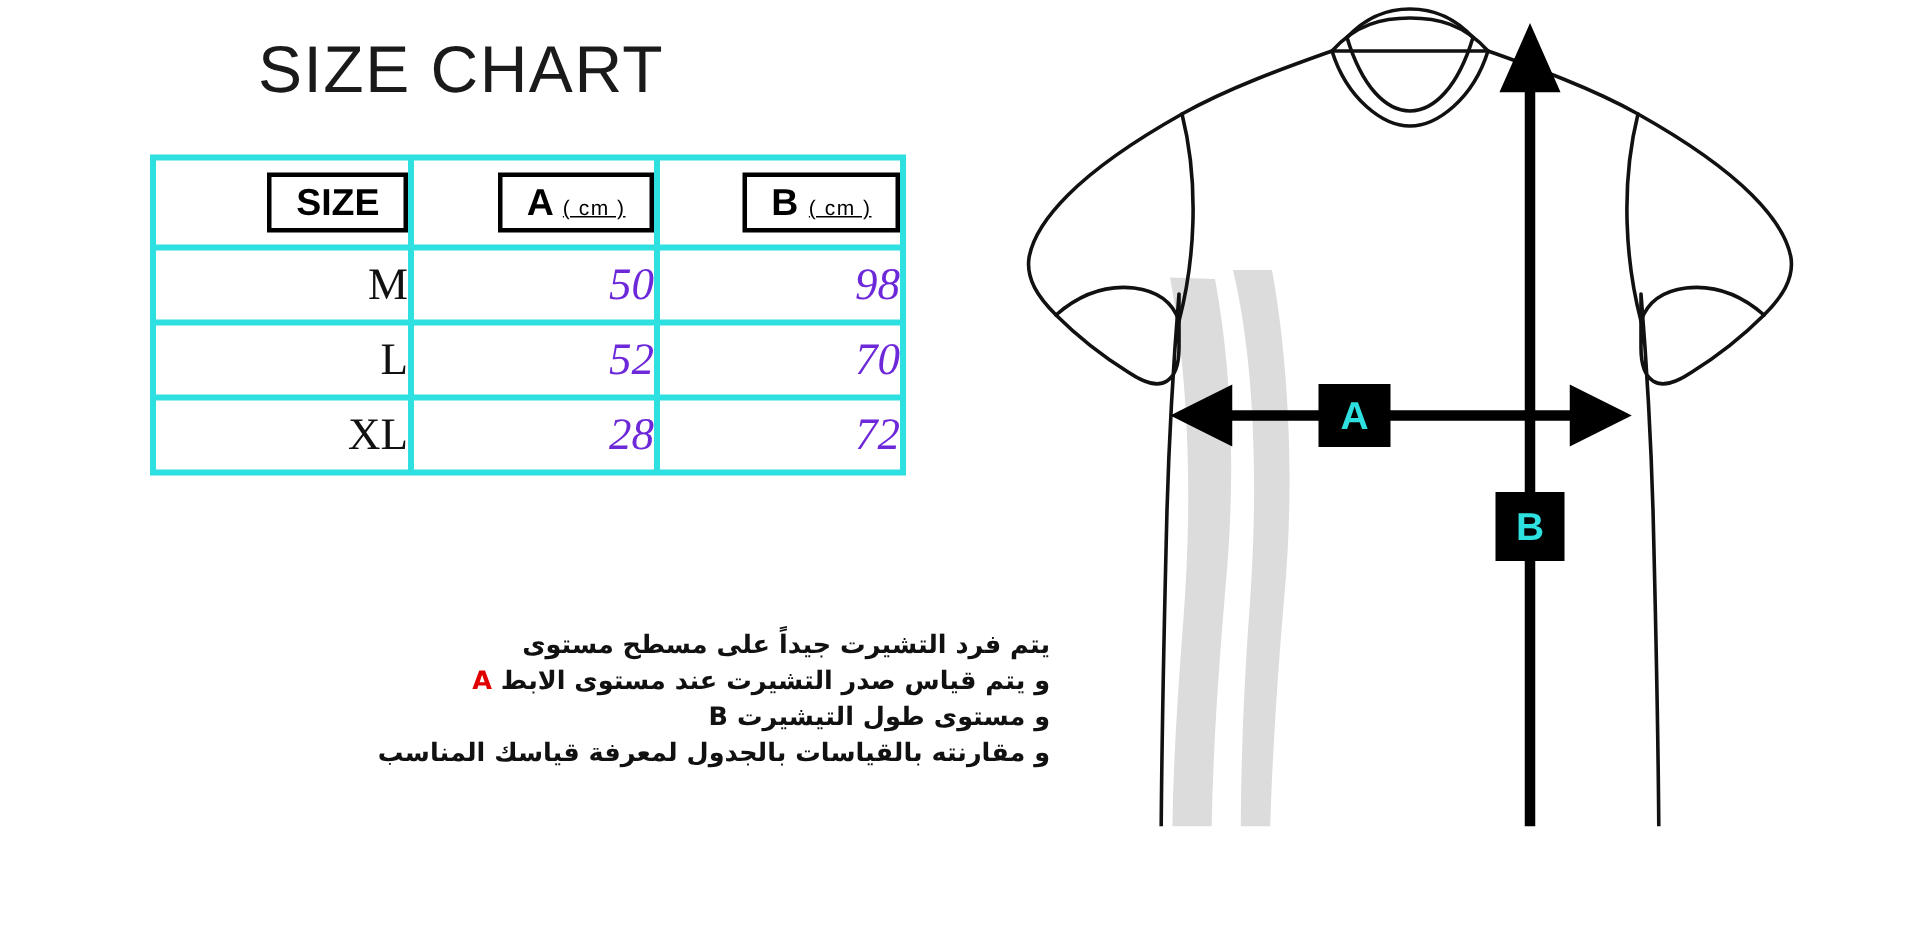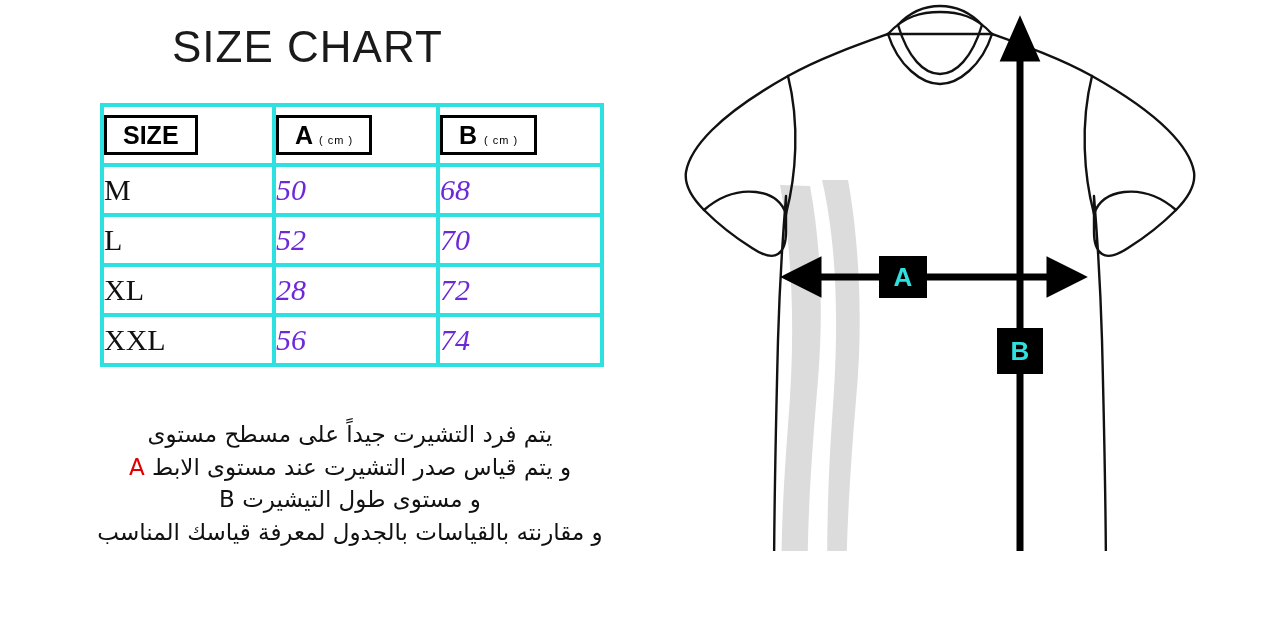--- a/index.html
+++ b/index.html
@@ -44,21 +44,21 @@
     left: 100px;
     top: 103px;
     width: 496px;
     border-collapse: separate;
     border-spacing: 4px 4px;
     background: #2ee0e0;
     table-layout: fixed;
   }
   #size-table td, #size-table th {
     background: #ffffff;
-    text-align: left;
+    text-align: right;
     padding: 0;
     height: 46px;
     vertical-align: middle;
   }
   #size-table col.c1 { width: 168px; }
   #size-table col.c2 { width: 160px; }
   #size-table col.c3 { width: 160px; }
 
   .hdr-cell {
     height: 56px !important;
@@ -70,46 +70,47 @@
     padding: 4px 16px;
     font-weight: bold;
     font-size: 25px;
     color: #000;
     line-height: 1.05;
     font-family: "Liberation Sans", sans-serif;
     white-space: nowrap;
   }
   .hdr-inner .unit {
     font-weight: normal;
-    font-size: 11px;
+    font-size: 14px;
     letter-spacing: 1px;
+    text-decoration: underline;
   }
   .body-size {
     font-family: "Liberation Serif", serif;
     font-size: 30px;
     color: #111;
   }
   .body-num {
     font-family: "Liberation Serif", serif;
     font-style: italic;
     font-size: 30px;
     color: #6d28d9;
   }
 
   
   #notes {
     position: absolute;
     left: 0;
     top: 418px;
     width: 700px;
     direction: rtl;
-    text-align: center;
+    text-align: right;
     font-family: "DejaVu Sans", sans-serif;
-    font-weight: normal;
-    font-size: 23px;
+    font-weight: bold;
+    font-size: 17px;
     line-height: 1.42;
     color: #111;
   }
   #notes .line { white-space: nowrap; }
   .mark-a { color: #e00000; }
   .mark-b { color: #111; }
 
   
   #right-panel {
     position: absolute;
@@ -178,36 +179,31 @@
               <span>B</span>
               <span class="unit">( cm )</span>
             </span>
           </th>
         </tr>
       </thead>
       <tbody>
         <tr>
           <td class="body-size">M</td>
           <td class="body-num">50</td>
-          <td class="body-num">68</td>
+          <td class="body-num">98</td>
         </tr>
         <tr>
           <td class="body-size">L</td>
           <td class="body-num">52</td>
           <td class="body-num">70</td>
         </tr>
         <tr>
           <td class="body-size">XL</td>
           <td class="body-num">28</td>
           <td class="body-num">72</td>
-        </tr>
-        <tr>
-          <td class="body-size">XXL</td>
-          <td class="body-num">56</td>
-          <td class="body-num">74</td>
         </tr>
       </tbody>
     </table>
 
     <div id="notes">
       <div class="line">يتم فرد التشيرت جيداً على مسطح مستوى</div>
       <div class="line"><span>و يتم قياس صدر التشيرت عند مستوى الابط </span><span class="mark-a">A</span></div>
       <div class="line"><span>و مستوى طول التيشيرت </span><span class="mark-b">B</span></div>
       <div class="line">و مقارنته بالقياسات بالجدول لمعرفة قياسك المناسب</div>
     </div>

